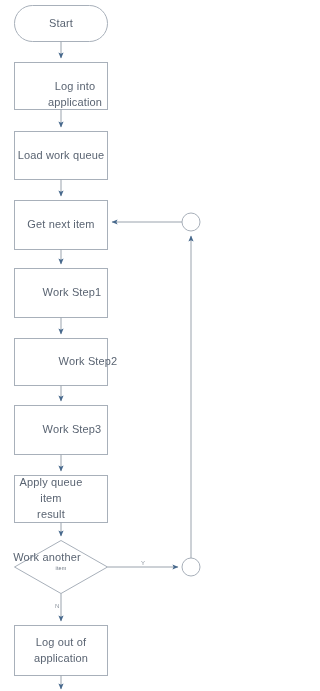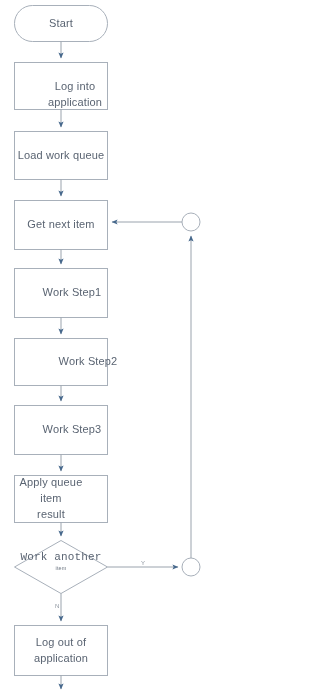--- a/index.html
+++ b/index.html
@@ -124,21 +124,21 @@
 
   <div class="node-label" style="left:14px; top:268px; width:116px; height:50px;">Work Step1</div>
 
   <div class="node-label" style="left:14px; top:338px; width:94px; height:48px;margin-left:27px;">Work Step2</div>
 
   <div class="node-label" style="left:14px; top:405px; width:94px; height:50px;padding-left:11px;">Work Step3</div>
 
   <div class="node-label" style="left:14px; top:475px; width:74px; height:48px;">Apply queue item
 result</div>
 
-  <div class="node-label" style="left:14px; top:551px; width:94px; height:14px;font-family:Liberation Mono, monospace;">Work another</div>
+  <div class="node-label" style="left:0; top:551px; width:94px; height:14px;">Work another</div>
 
   <div class="node-label sub-label" style="left:14px; top:565px; width:94px; height:10px;">item</div>
 
   <div class="node-label" style="left:14px; top:625px; width:94px; height:51px;">Log out of
 application</div>
 
   <div class="edge-label" style="left:141px; top:560px;">Y</div>
 
   <div class="edge-label" style="left:55px; top:603px;">N</div>
 

